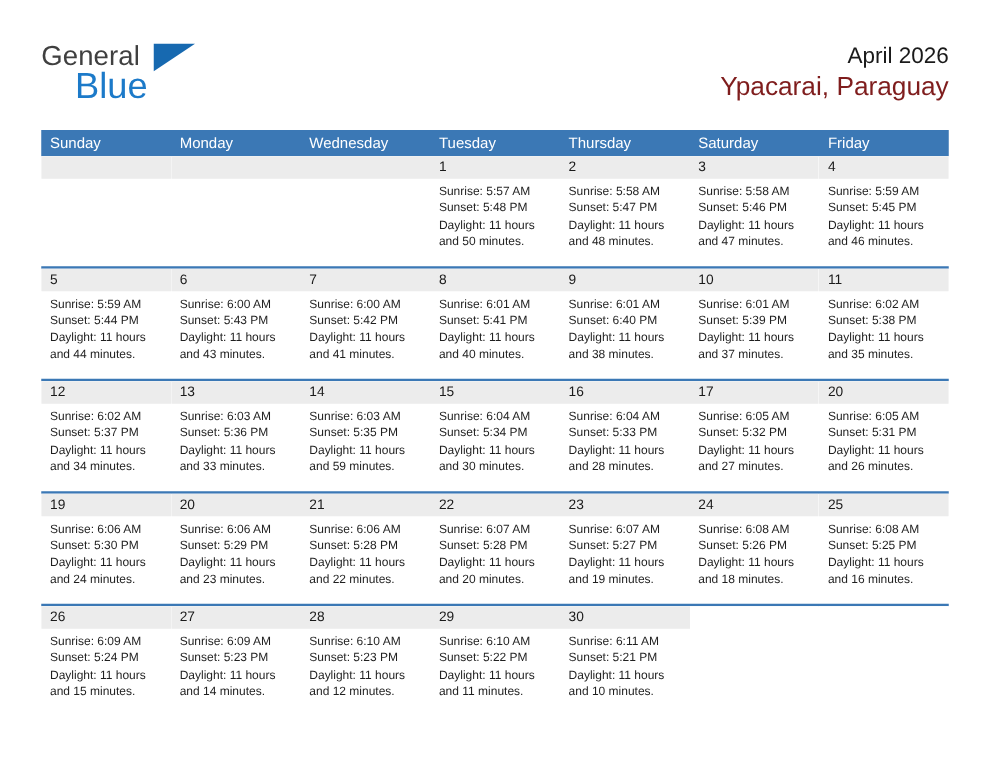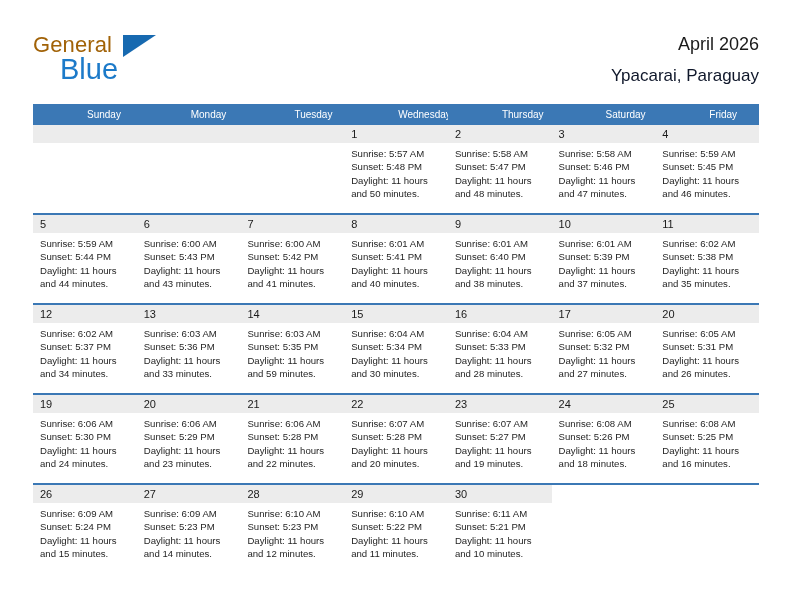--- a/index.html
+++ b/index.html
@@ -36,21 +36,21 @@
     top: 4px;
     width: 160px;
     height: 56px;
   }
   .logo-general {
     position: absolute;
     left: 0;
     top: 0;
     font-size: 22px;
     letter-spacing: 0.1px;
-    color: #a16207;
+    color: #404040;
     font-family: "Liberation Sans", sans-serif;
   }
   .logo-blue {
     position: absolute;
     left: 27px;
     top: 21px;
     font-size: 29px;
     color: #1c7ac9;
     font-family: "Liberation Sans", sans-serif;
   }
@@ -70,49 +70,47 @@
     top: 0;
     text-align: right;
   }
   .cal-title {
     font-size: 18px;
     color: #1a1a1a;
     line-height: 32px;
     white-space: nowrap;
   }
   .cal-subtitle {
-    font-size: 17px;
-    color: #0f172a;
+    font-size: 21px;
+    color: #7f1d1d;
     line-height: 20px;
-    margin-top: 6px;
     white-space: nowrap;
   }
 
   
   .calendar {
     position: absolute;
     left: 33px;
     top: 104px;
     width: 726px;
   }
   .weekday-header {
     display: flex;
     background: #3b78b5;
     height: 21px;
   }
   .weekday-cell {
     flex: 1 1 0;
     color: #ffffff;
-    font-size: 10px;
+    font-size: 12px;
     line-height: 21px;
     padding-left: 7px;
     box-sizing: border-box;
     white-space: nowrap;
     overflow: hidden;
-    margin-left: 47px;
   }
 
   .week-row {
     position: relative;
     border-top: 2px solid #3b78b5;
   }
   .week-row:first-of-type {
     border-top: none;
   }
   .week-cells {
@@ -168,22 +166,22 @@
       <div class="cal-title">April 2026</div>
       <div class="cal-subtitle">Ypacarai, Paraguay</div>
     </div>
 
   </div>
 
   <div class="calendar">
     <div class="weekday-header">
         <div class="weekday-cell">Sunday</div>
         <div class="weekday-cell">Monday</div>
+        <div class="weekday-cell">Wednesday</div>
         <div class="weekday-cell">Tuesday</div>
-        <div class="weekday-cell">Wednesday</div>
         <div class="weekday-cell">Thursday</div>
         <div class="weekday-cell">Saturday</div>
         <div class="weekday-cell">Friday</div>
       </div>
     <div class="week-body">
         <div class="week-row">
           <div class="week-cells">
             <div class="day-cell empty-band">
               <div class="day-num-band">
                 <span class="day-num"></span>

